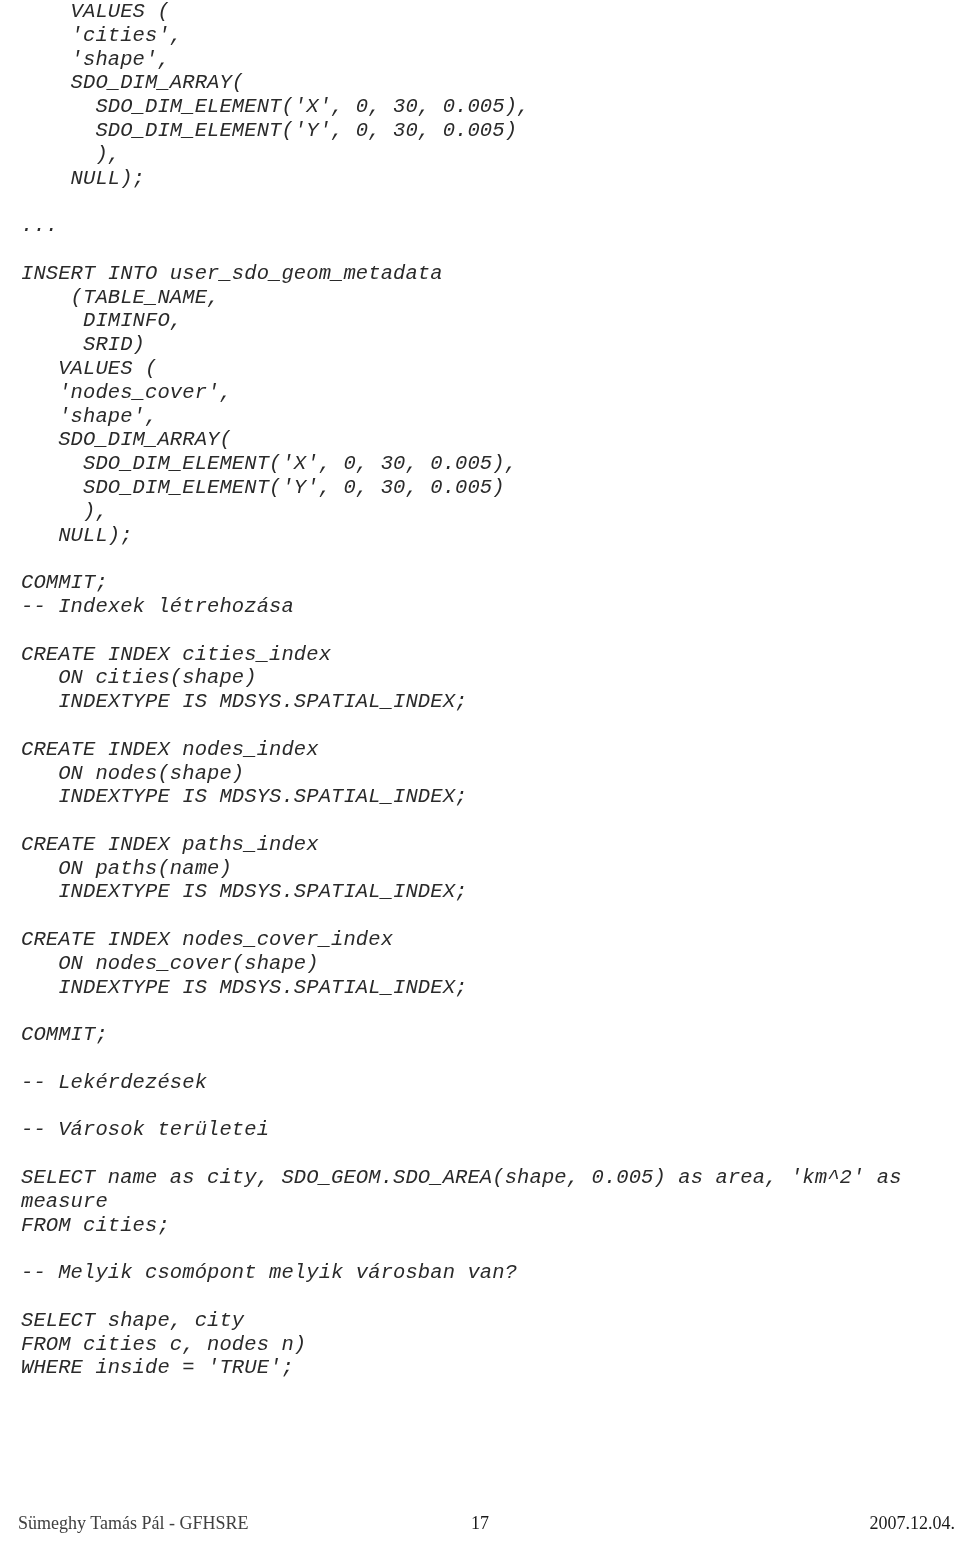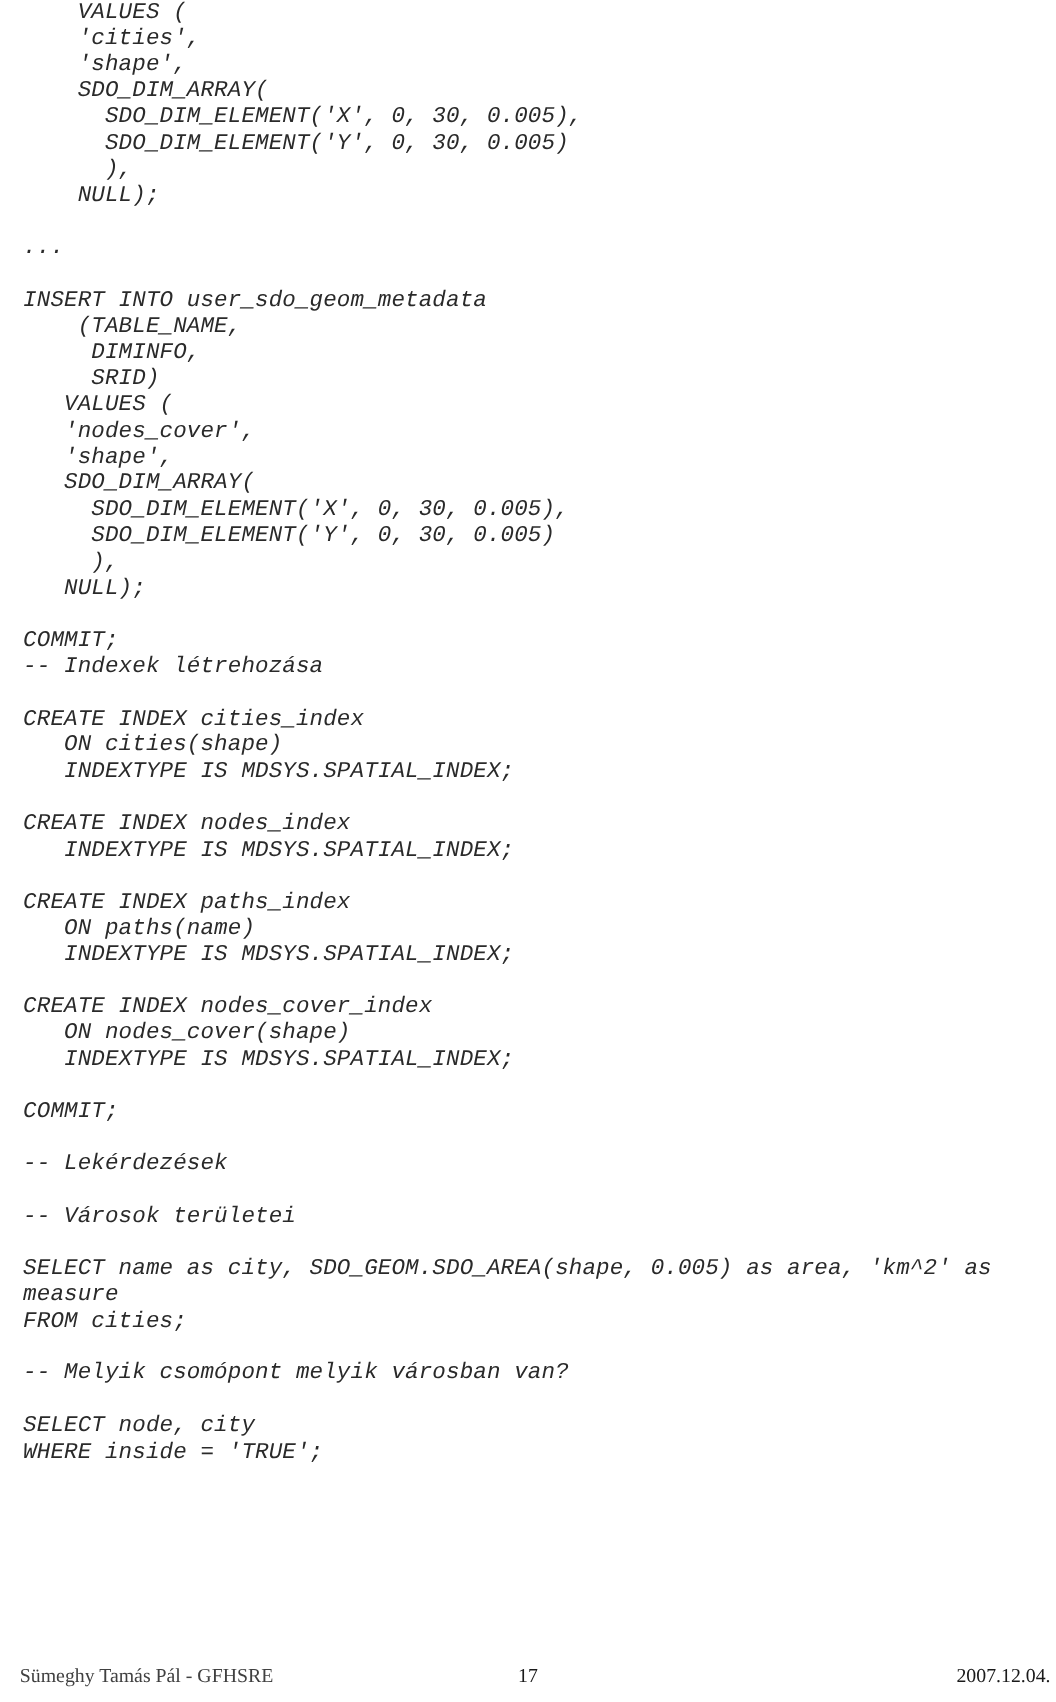--- a/index.html
+++ b/index.html
@@ -130,20 +130,21 @@
       <div class="code-line">   NULL);</div>
       <div class="code-line blank"></div>
       <div class="code-line">COMMIT;</div>
       <div class="code-line">-- Indexek létrehozása</div>
       <div class="code-line blank"></div>
       <div class="code-line">CREATE INDEX cities_index</div>
       <div class="code-line">   ON cities(shape)</div>
       <div class="code-line">   INDEXTYPE IS MDSYS.SPATIAL_INDEX;</div>
       <div class="code-line blank"></div>
       <div class="code-line">CREATE INDEX nodes_index</div>
+      <div class="code-line">   ON nodes(shape)</div>
       <div class="code-line">   INDEXTYPE IS MDSYS.SPATIAL_INDEX;</div>
       <div class="code-line blank"></div>
       <div class="code-line">CREATE INDEX paths_index</div>
       <div class="code-line">   ON paths(name)</div>
       <div class="code-line">   INDEXTYPE IS MDSYS.SPATIAL_INDEX;</div>
       <div class="code-line blank"></div>
       <div class="code-line">CREATE INDEX nodes_cover_index</div>
       <div class="code-line">   ON nodes_cover(shape)</div>
       <div class="code-line">   INDEXTYPE IS MDSYS.SPATIAL_INDEX;</div>
       <div class="code-line blank"></div>
@@ -151,21 +152,22 @@
       <div class="code-line blank"></div>
       <div class="code-line">-- Lekérdezések</div>
       <div class="code-line blank"></div>
       <div class="code-line">-- Városok területei</div>
       <div class="code-line blank"></div>
       <div class="code-line wrap">SELECT name as city, SDO_GEOM.SDO_AREA(shape, 0.005) as area, 'km^2' as measure</div>
       <div class="code-line">FROM cities;</div>
       <div class="code-line blank"></div>
       <div class="code-line">-- Melyik csomópont melyik városban van?</div>
       <div class="code-line blank"></div>
-      <div class="code-line">SELECT node, city</div>
+      <div class="code-line">SELECT shape, city</div>
+      <div class="code-line">FROM cities c, nodes n)</div>
       <div class="code-line">WHERE inside = 'TRUE';</div>
     </div>
 
   <div id="footer">
     <div class="footer-inner">
       <div class="footer-left">Sümeghy Tamás Pál - GFHSRE</div>
       <div class="footer-center">17</div>
       <div class="footer-right">2007.12.04.</div>
     </div>
   </div>

